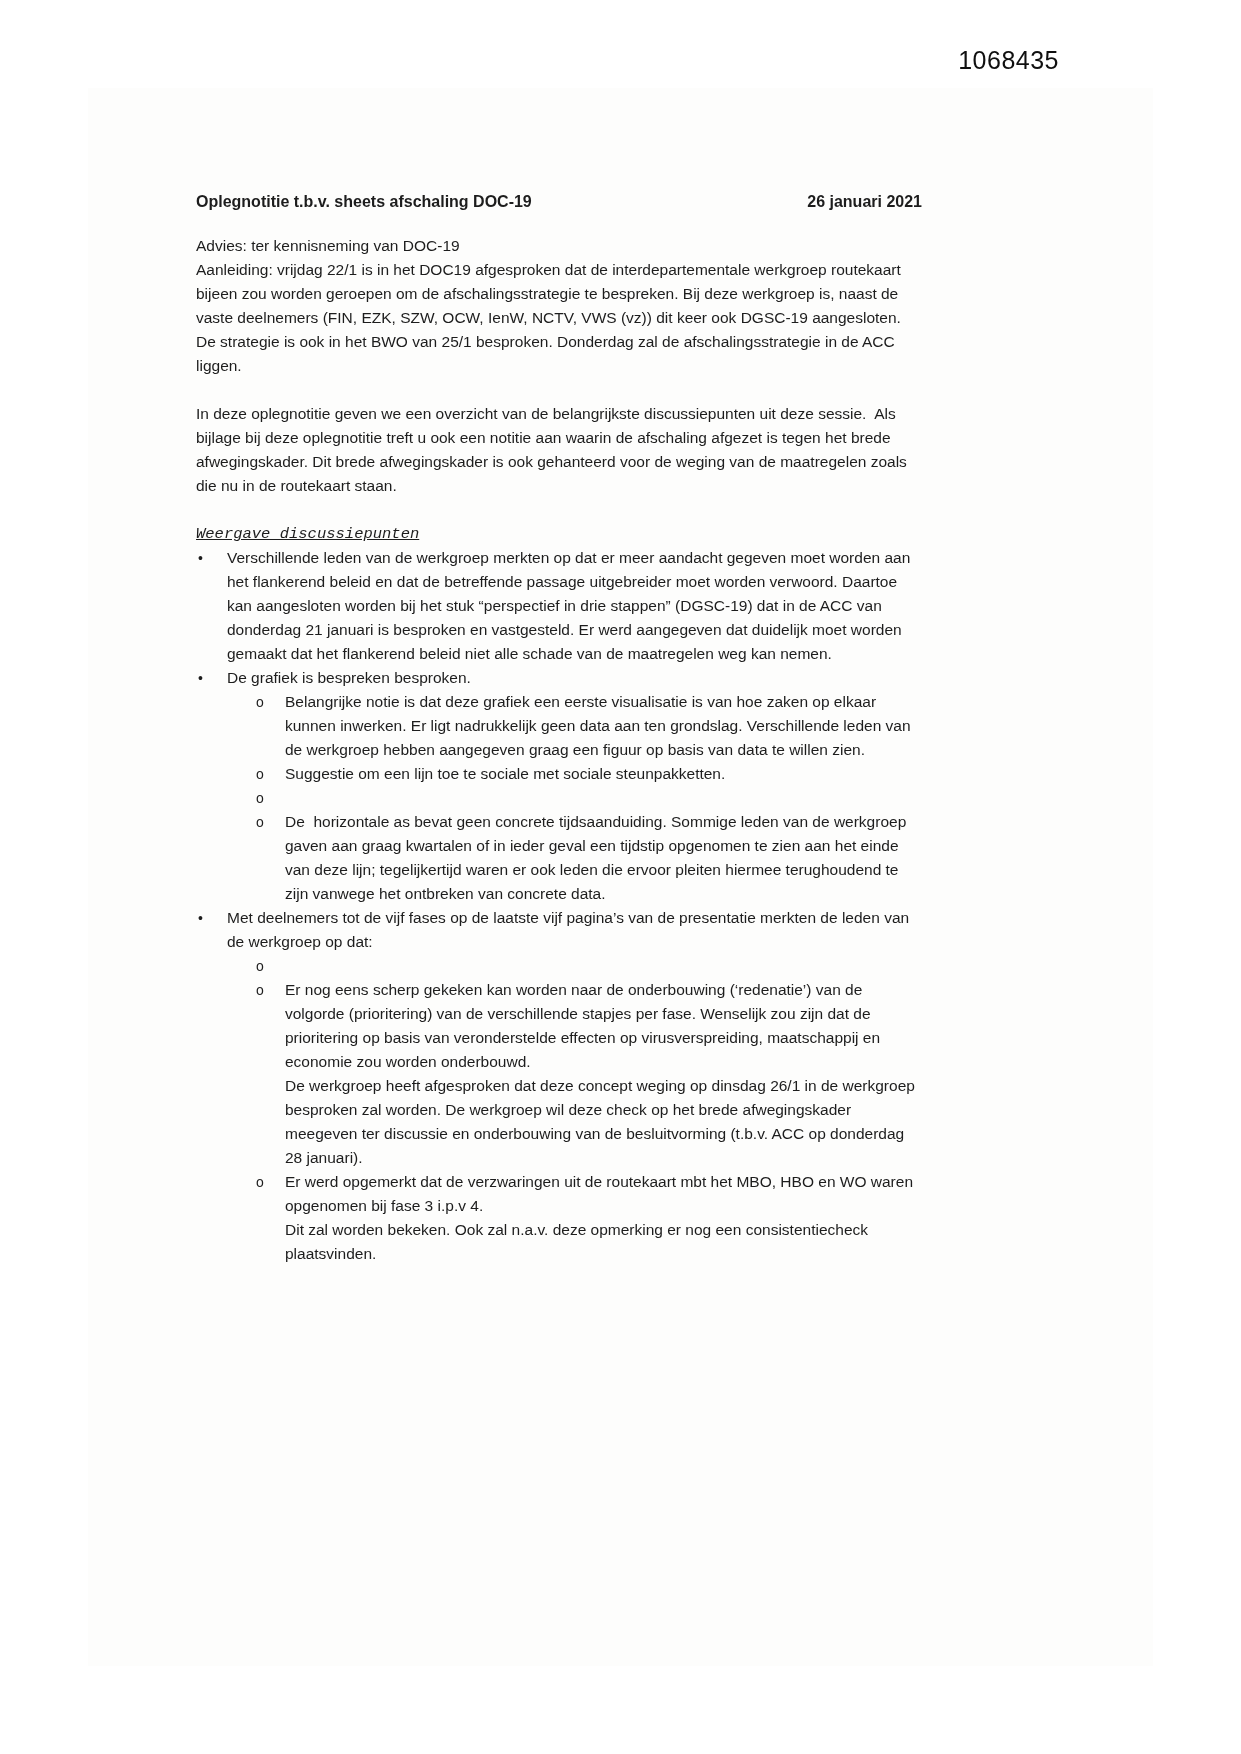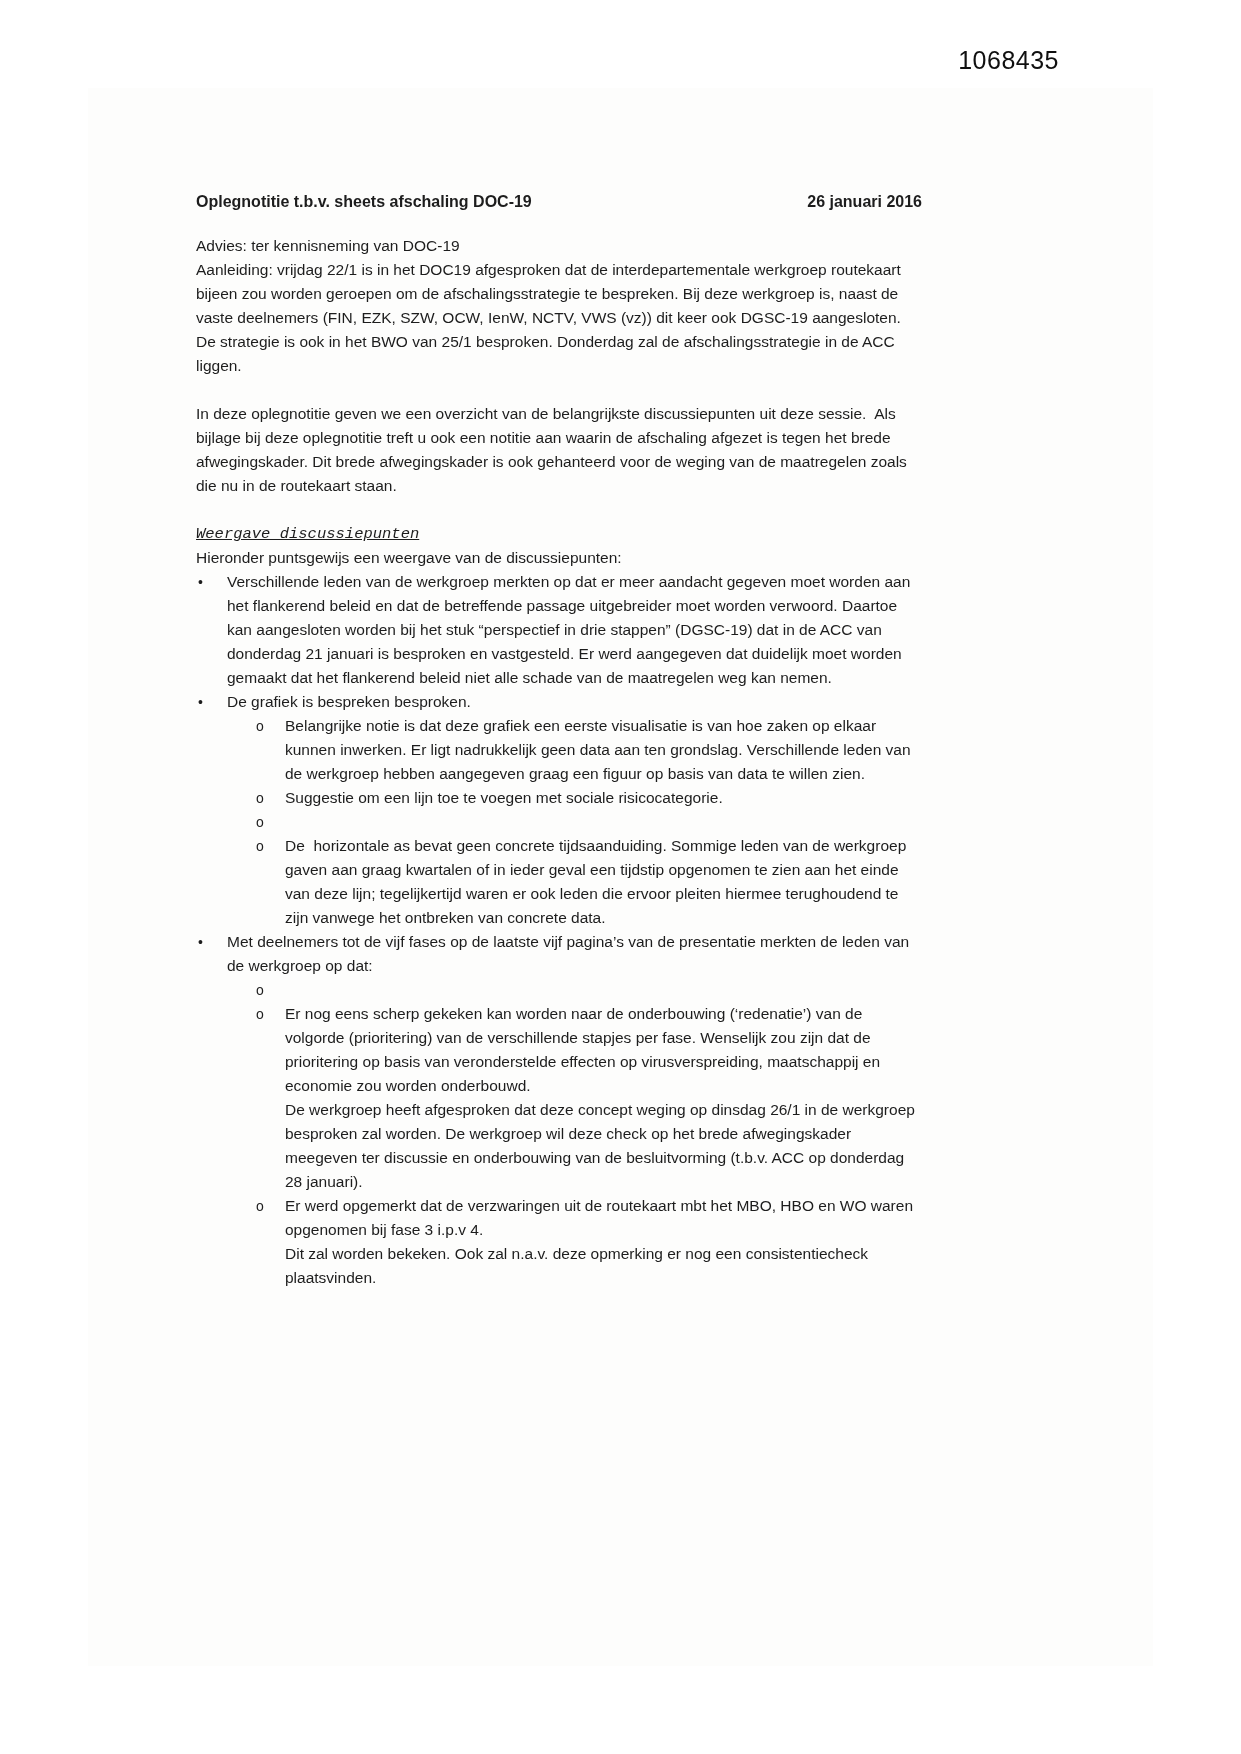--- a/index.html
+++ b/index.html
@@ -61,52 +61,51 @@
 
 <div class="page">
   <div class="scan-area"></div>
 
   <div class="doc-number">1068435</div>
 
   <div class="content">
 
     <div class="title-row">
       <span>Oplegnotitie t.b.v. sheets afschaling DOC-19</span>
-      <span>26 januari 2016</span>
+      <span>26 januari 2021</span>
     </div>
 
     <div class="para">Advies: ter kennisneming van DOC-19</div>
     <div class="para">Aanleiding: vrijdag 22/1 is in het DOC19 afgesproken dat de interdepartementale werkgroep routekaart bijeen zou worden geroepen om de afschalingsstrategie te bespreken. Bij deze werkgroep is, naast de vaste deelnemers (FIN, EZK, SZW, OCW, IenW, NCTV, VWS (vz)) dit keer ook DGSC-19 aangesloten. De strategie is ook in het BWO van 25/1 besproken. Donderdag zal de afschalingsstrategie in de ACC liggen.</div>
 
     <div class="gap"></div>
 
     <div class="para">In deze oplegnotitie geven we een overzicht van de belangrijkste discussiepunten uit deze sessie.  Als bijlage bij deze oplegnotitie treft u ook een notitie aan waarin de afschaling afgezet is tegen het brede afwegingskader. Dit brede afwegingskader is ook gehanteerd voor de weging van de maatregelen zoals die nu in de routekaart staan.</div>
 
     <div class="gap"></div>
 
     <div class="section-heading">Weergave discussiepunten</div>
-    <div class="para">Hieronder puntsgewijs een weergave van de discussiepunten:</div>
 
     <div class="bullet l1">
       <span class="marker">•</span>
       <span class="btext">Verschillende leden van de werkgroep merkten op dat er meer aandacht gegeven moet worden aan het flankerend beleid en dat de betreffende passage uitgebreider moet worden verwoord. Daartoe kan aangesloten worden bij het stuk “perspectief in drie stappen” (DGSC-19) dat in de ACC van donderdag 21 januari is besproken en vastgesteld. Er werd aangegeven dat duidelijk moet worden gemaakt dat het flankerend beleid niet alle schade van de maatregelen weg kan nemen.</span>
     </div>
 
     <div class="bullet l1">
       <span class="marker">•</span>
       <span class="btext">De grafiek is bespreken besproken.</span>
     </div>
 
     <div class="bullet l2">
       <span class="marker">o</span>
       <span class="btext">Belangrijke notie is dat deze grafiek een eerste visualisatie is van hoe zaken op elkaar kunnen inwerken. Er ligt nadrukkelijk geen data aan ten grondslag. Verschillende leden van de werkgroep hebben aangegeven graag een figuur op basis van data te willen zien.</span>
     </div>
     <div class="bullet l2">
       <span class="marker">o</span>
-      <span class="btext">Suggestie om een lijn toe te voegen met sociale risicocategorie.</span>
+      <span class="btext">Suggestie om een lijn toe te sociale met sociale steunpakketten.</span>
     </div>
     <div class="bullet l2">
       <span class="marker">o</span>
     </div>
     <div class="bullet l2">
       <span class="marker">o</span>
       <span class="btext">De  horizontale as bevat geen concrete tijdsaanduiding. Sommige leden van de werkgroep gaven aan graag kwartalen of in ieder geval een tijdstip opgenomen te zien aan het einde van deze lijn; tegelijkertijd waren er ook leden die ervoor pleiten hiermee terughoudend te zijn vanwege het ontbreken van concrete data.</span>
     </div>
 
     <div class="bullet l1">

